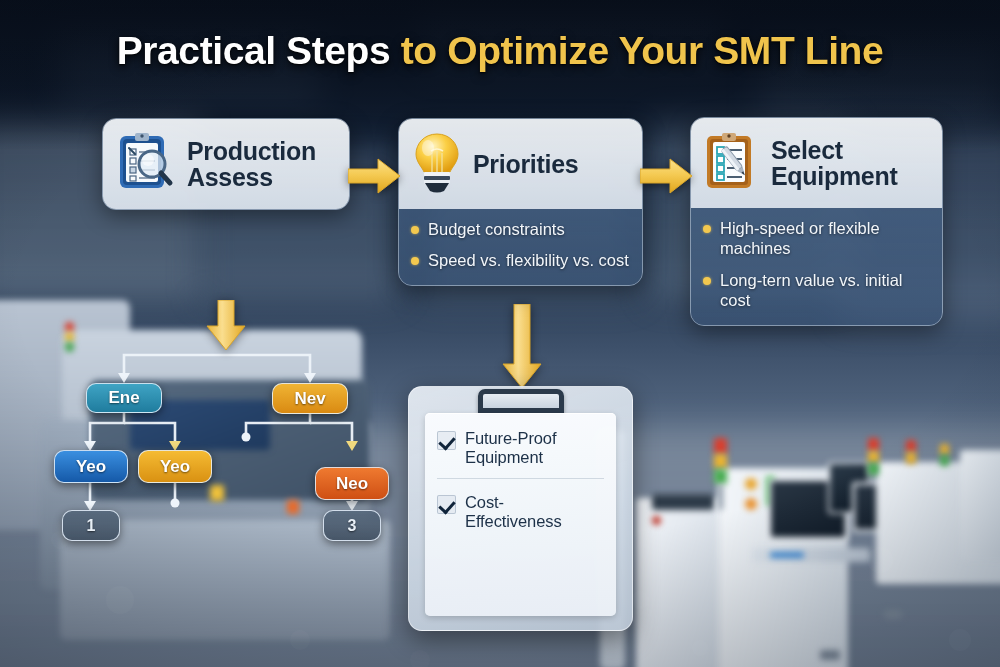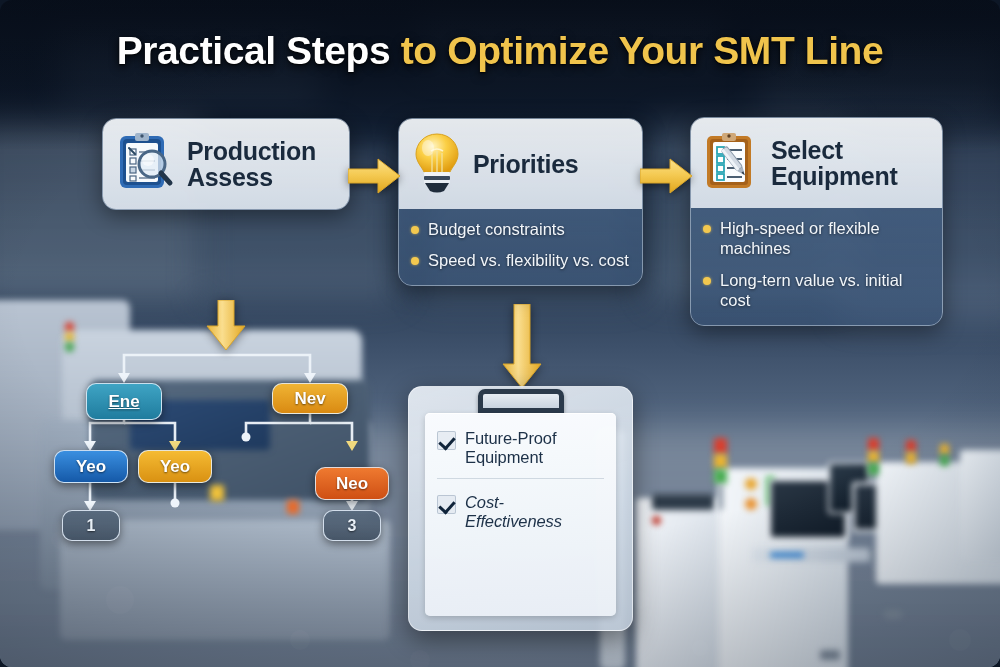--- a/index.html
+++ b/index.html
@@ -21,21 +21,20 @@
       linear-gradient(180deg,
         #0c1523 0%,
         #101d30 12%,
         #16263c 24%,
         #22344b 38%,
         #3d506a 52%,
         #5a6d86 66%,
         #6e8097 78%,
         #7b8da2 90%,
         #6b7d92 100%);
-    border-radius: 12px;
   }
 
   
   .bg-layer { position: absolute; inset: 0; overflow: hidden; }
 
   .bg-blob {
     position: absolute;
     border-radius: 6px;
     filter: blur(9px);
   }
@@ -197,21 +196,21 @@
     background: linear-gradient(180deg, rgba(250,252,254,0.96), rgba(236,241,247,0.94));
     border-radius: 5px;
     box-shadow: inset 0 1px 0 rgba(255,255,255,.9), 0 2px 6px rgba(0,0,0,.18);
     padding: 16px 12px 10px 12px;
   }
   .check-row {
     display: flex; align-items: flex-start; gap: 9px;
     padding-bottom: 10px; margin-bottom: 14px;
     border-bottom: 1px solid rgba(150,165,182,0.38);
   }
-  .check-row:last-child { border-bottom: none; margin-bottom: 0; padding-bottom: 0; font-style: italic; }
+  .check-row:last-child { border-bottom: none; margin-bottom: 0; padding-bottom: 0; }
   .check-box {
     flex: 0 0 auto;
     width: 19px; height: 19px;
     border: 1px solid rgba(150,166,184,0.55);
     background: rgba(224,231,239,0.7);
     border-radius: 2px;
     position: relative; margin-top: 2px;
   }
   .check-box::after {
     content: "";
@@ -495,21 +494,21 @@
         <path d="M28 106 L22 96 L34 96 Z"></path>
         <path d="M113 106 L107 96 L119 96 Z" fill="#f1d97e"></path>
         <path d="M290 106 L284 96 L296 96 Z" fill="#f1d97e"></path>
         <path d="M28 166 L22 156 L34 156 Z"></path>
         <path d="M290 166 L284 156 L296 156 Z"></path>
         <circle cx="184" cy="92" r="4.5"></circle>
         <circle cx="113" cy="158" r="4.5"></circle>
       </g>
     </svg>
 
-    <div class="node n-teal" style="left:24px;  top:38px; width:76px; height:37px;text-decoration:underline;">Ene</div>
+    <div class="node n-teal" style="left:24px;  top:38px; width:76px; height:30px;">Ene</div>
     <div class="node n-gold" style="left:210px; top:38px; width:76px; height:31px;">Nev</div>
 
     <div class="node n-blue" style="left:-8px;  top:105px; width:74px; height:33px;">Yeo</div>
     <div class="node n-gold2" style="left:76px;  top:105px; width:74px; height:33px;">Yeo</div>
     <div class="node n-orange" style="left:253px; top:122px; width:74px; height:33px;">Neo</div>
 
     <div class="node n-grey small" style="left:0px;   top:165px; width:58px; height:31px;">1</div>
     <div class="node n-grey small" style="left:261px; top:165px; width:58px; height:31px;">3</div>
   </div>
 

